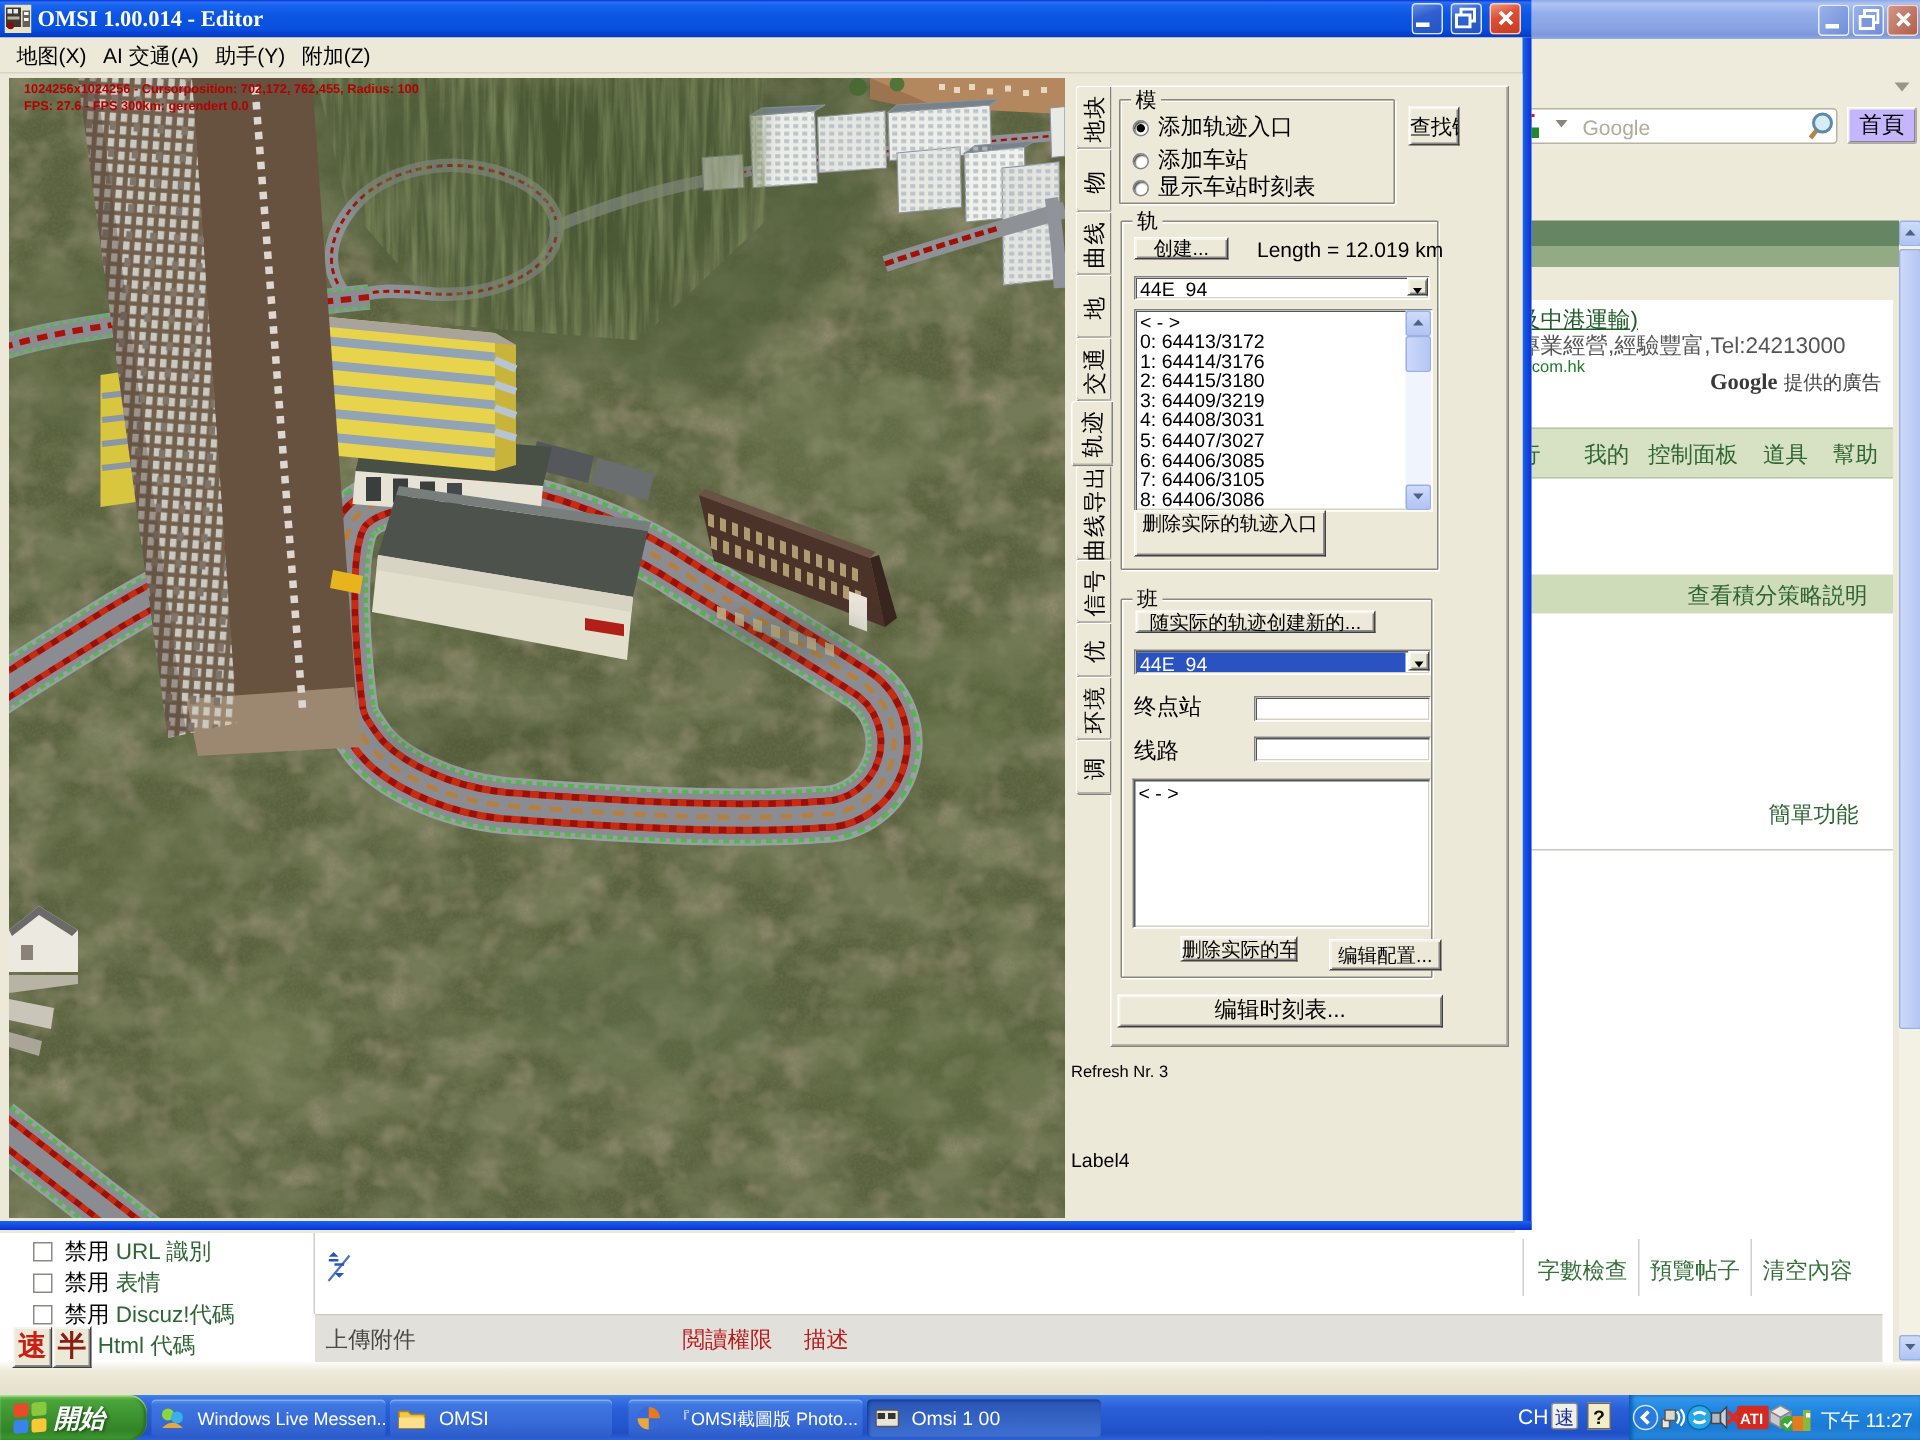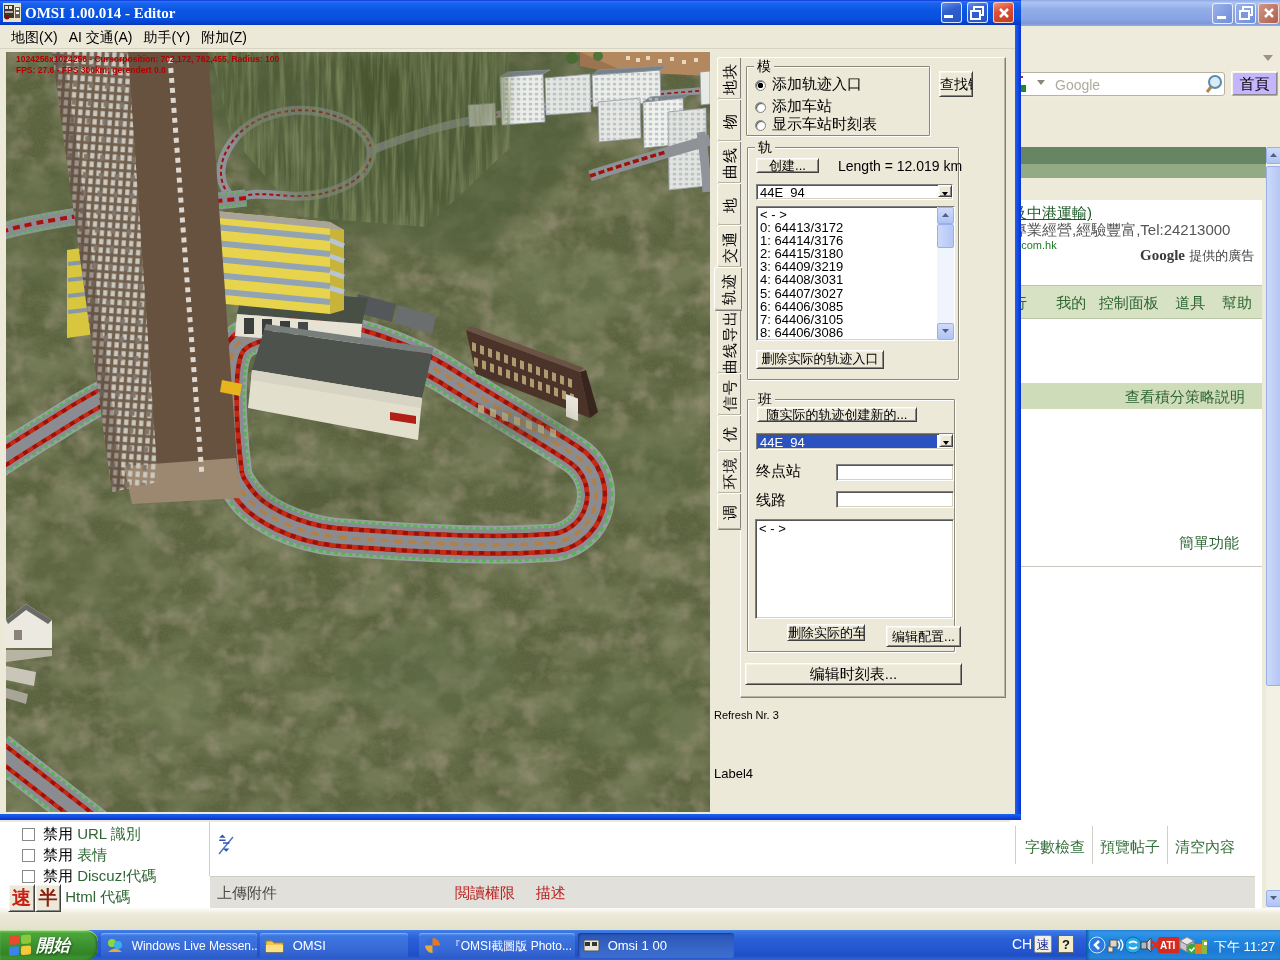--- a/index.html
+++ b/index.html
@@ -475,21 +475,21 @@
         <div class="abs" style="left:180px;top:0;width:17px;height:133px;background:#f0f4fc;">
           <div class="sb-arrow" style="top:0;"><svg width="15" height="15">
                 <path d="M4 9 L7.5 5 L11 9 Z" fill="#4d6185"></path>
               </svg></div>
           <div class="abs" style="left:0;top:17px;width:17px;height:24px;background:linear-gradient(90deg,#cdd9fa,#b4c6f4);border:1px solid #98b0e8;border-radius:2px;"></div>
           <div class="sb-arrow" style="bottom:0;"><svg width="15" height="15">
                 <path d="M4 5 L7.5 9 L11 5 Z" fill="#4d6185"></path>
               </svg></div>
         </div>
       </div>
-      <div class="btn3d abs" style="left:8px;top:202px;width:128px;height:19px;font-size:13px;line-height:15px;font-family:Liberation Serif, serif;">删除实际的轨迹入口</div>
+      <div class="btn3d abs" style="left:8px;top:192px;width:128px;height:31px;font-size:13px;line-height:15px;font-family:Liberation Serif, serif;">删除实际的轨迹入口</div>
     </div>
 
     <div class="gbox abs" style="left:37px;top:350px;width:208px;height:253px;">
       <span class="glab">班</span>
       <div class="btn3d abs" style="left:9px;top:7px;width:160px;height:15px;font-size:13px;line-height:13px;">随实际的轨迹创建新的...</div>
       <div class="sunk abs" style="left:8px;top:33px;width:198px;height:17px;font-size:13px;">
         <div class="abs" style="left:1px;top:1px;right:16px;bottom:1px;background:#2a52c0;color:#fff;padding:0px 0 0 2px;">44E&nbsp; 94</div>
         <div class="btn3d abs" style="left:182px;top:0px;width:14px;height:13px;"><svg width="10" height="8">
               <path d="M2 2 L5 6 L8 2 Z" fill="#000"></path>
             </svg></div>

